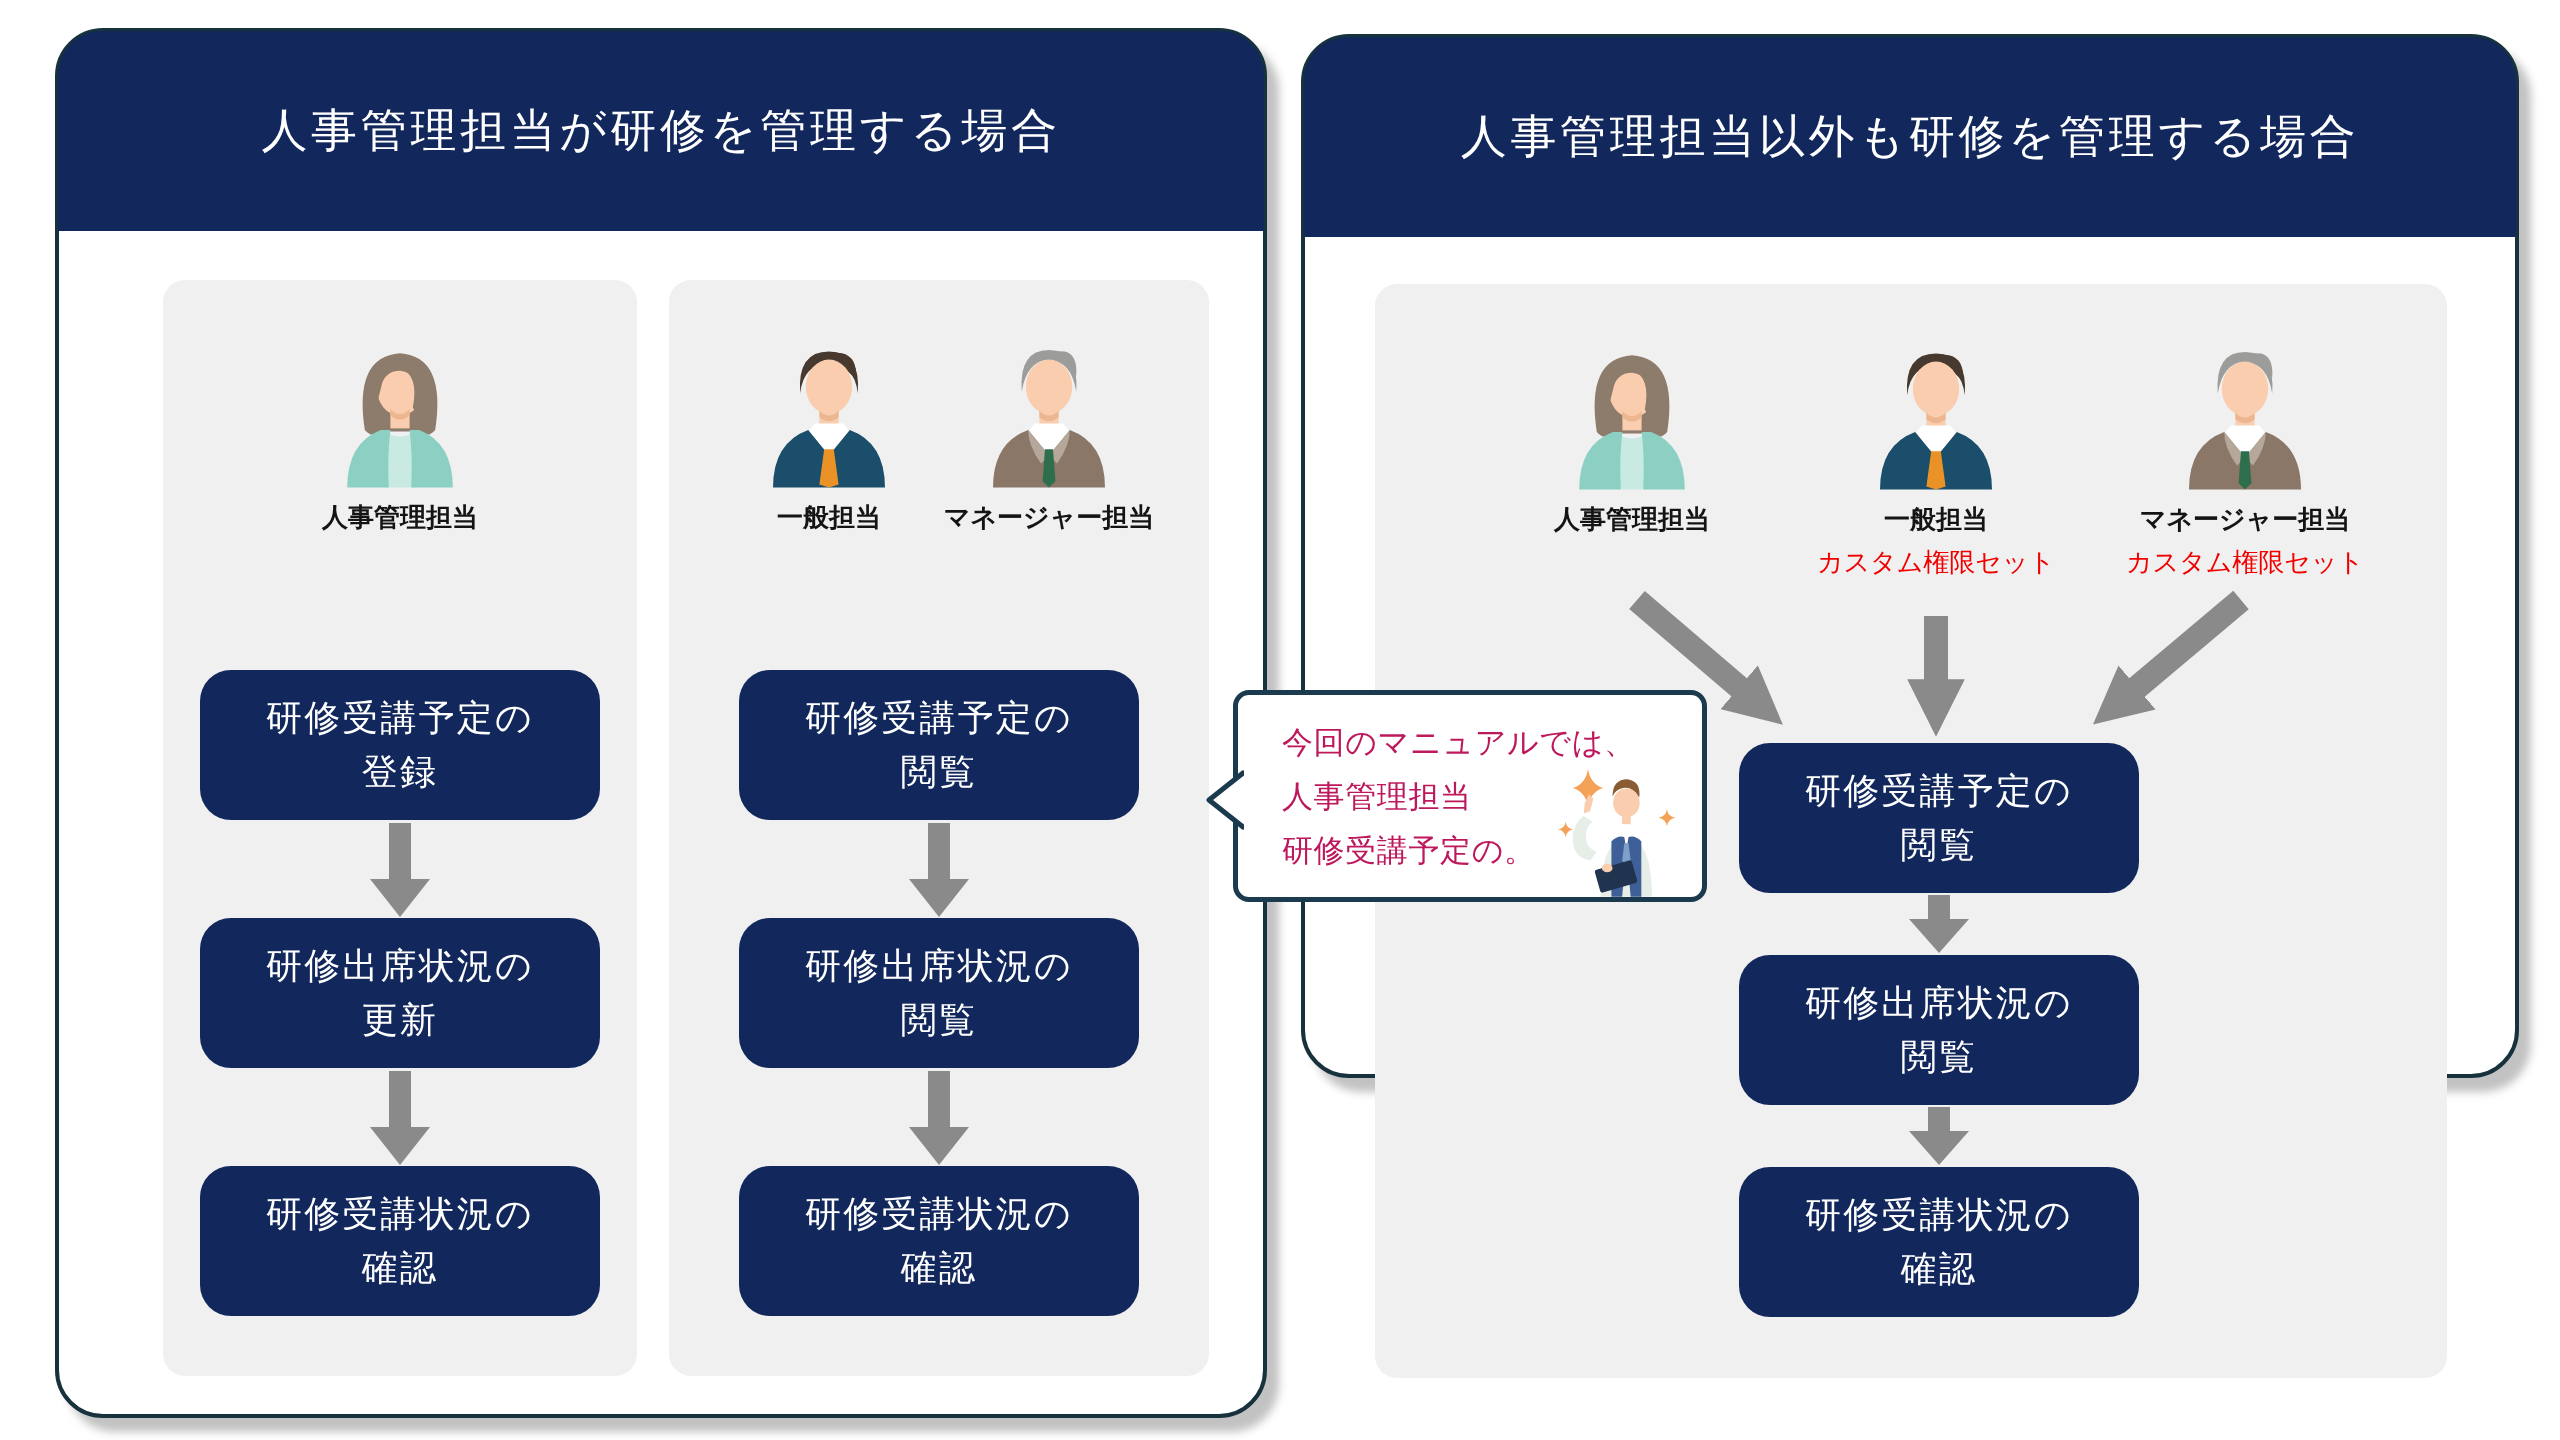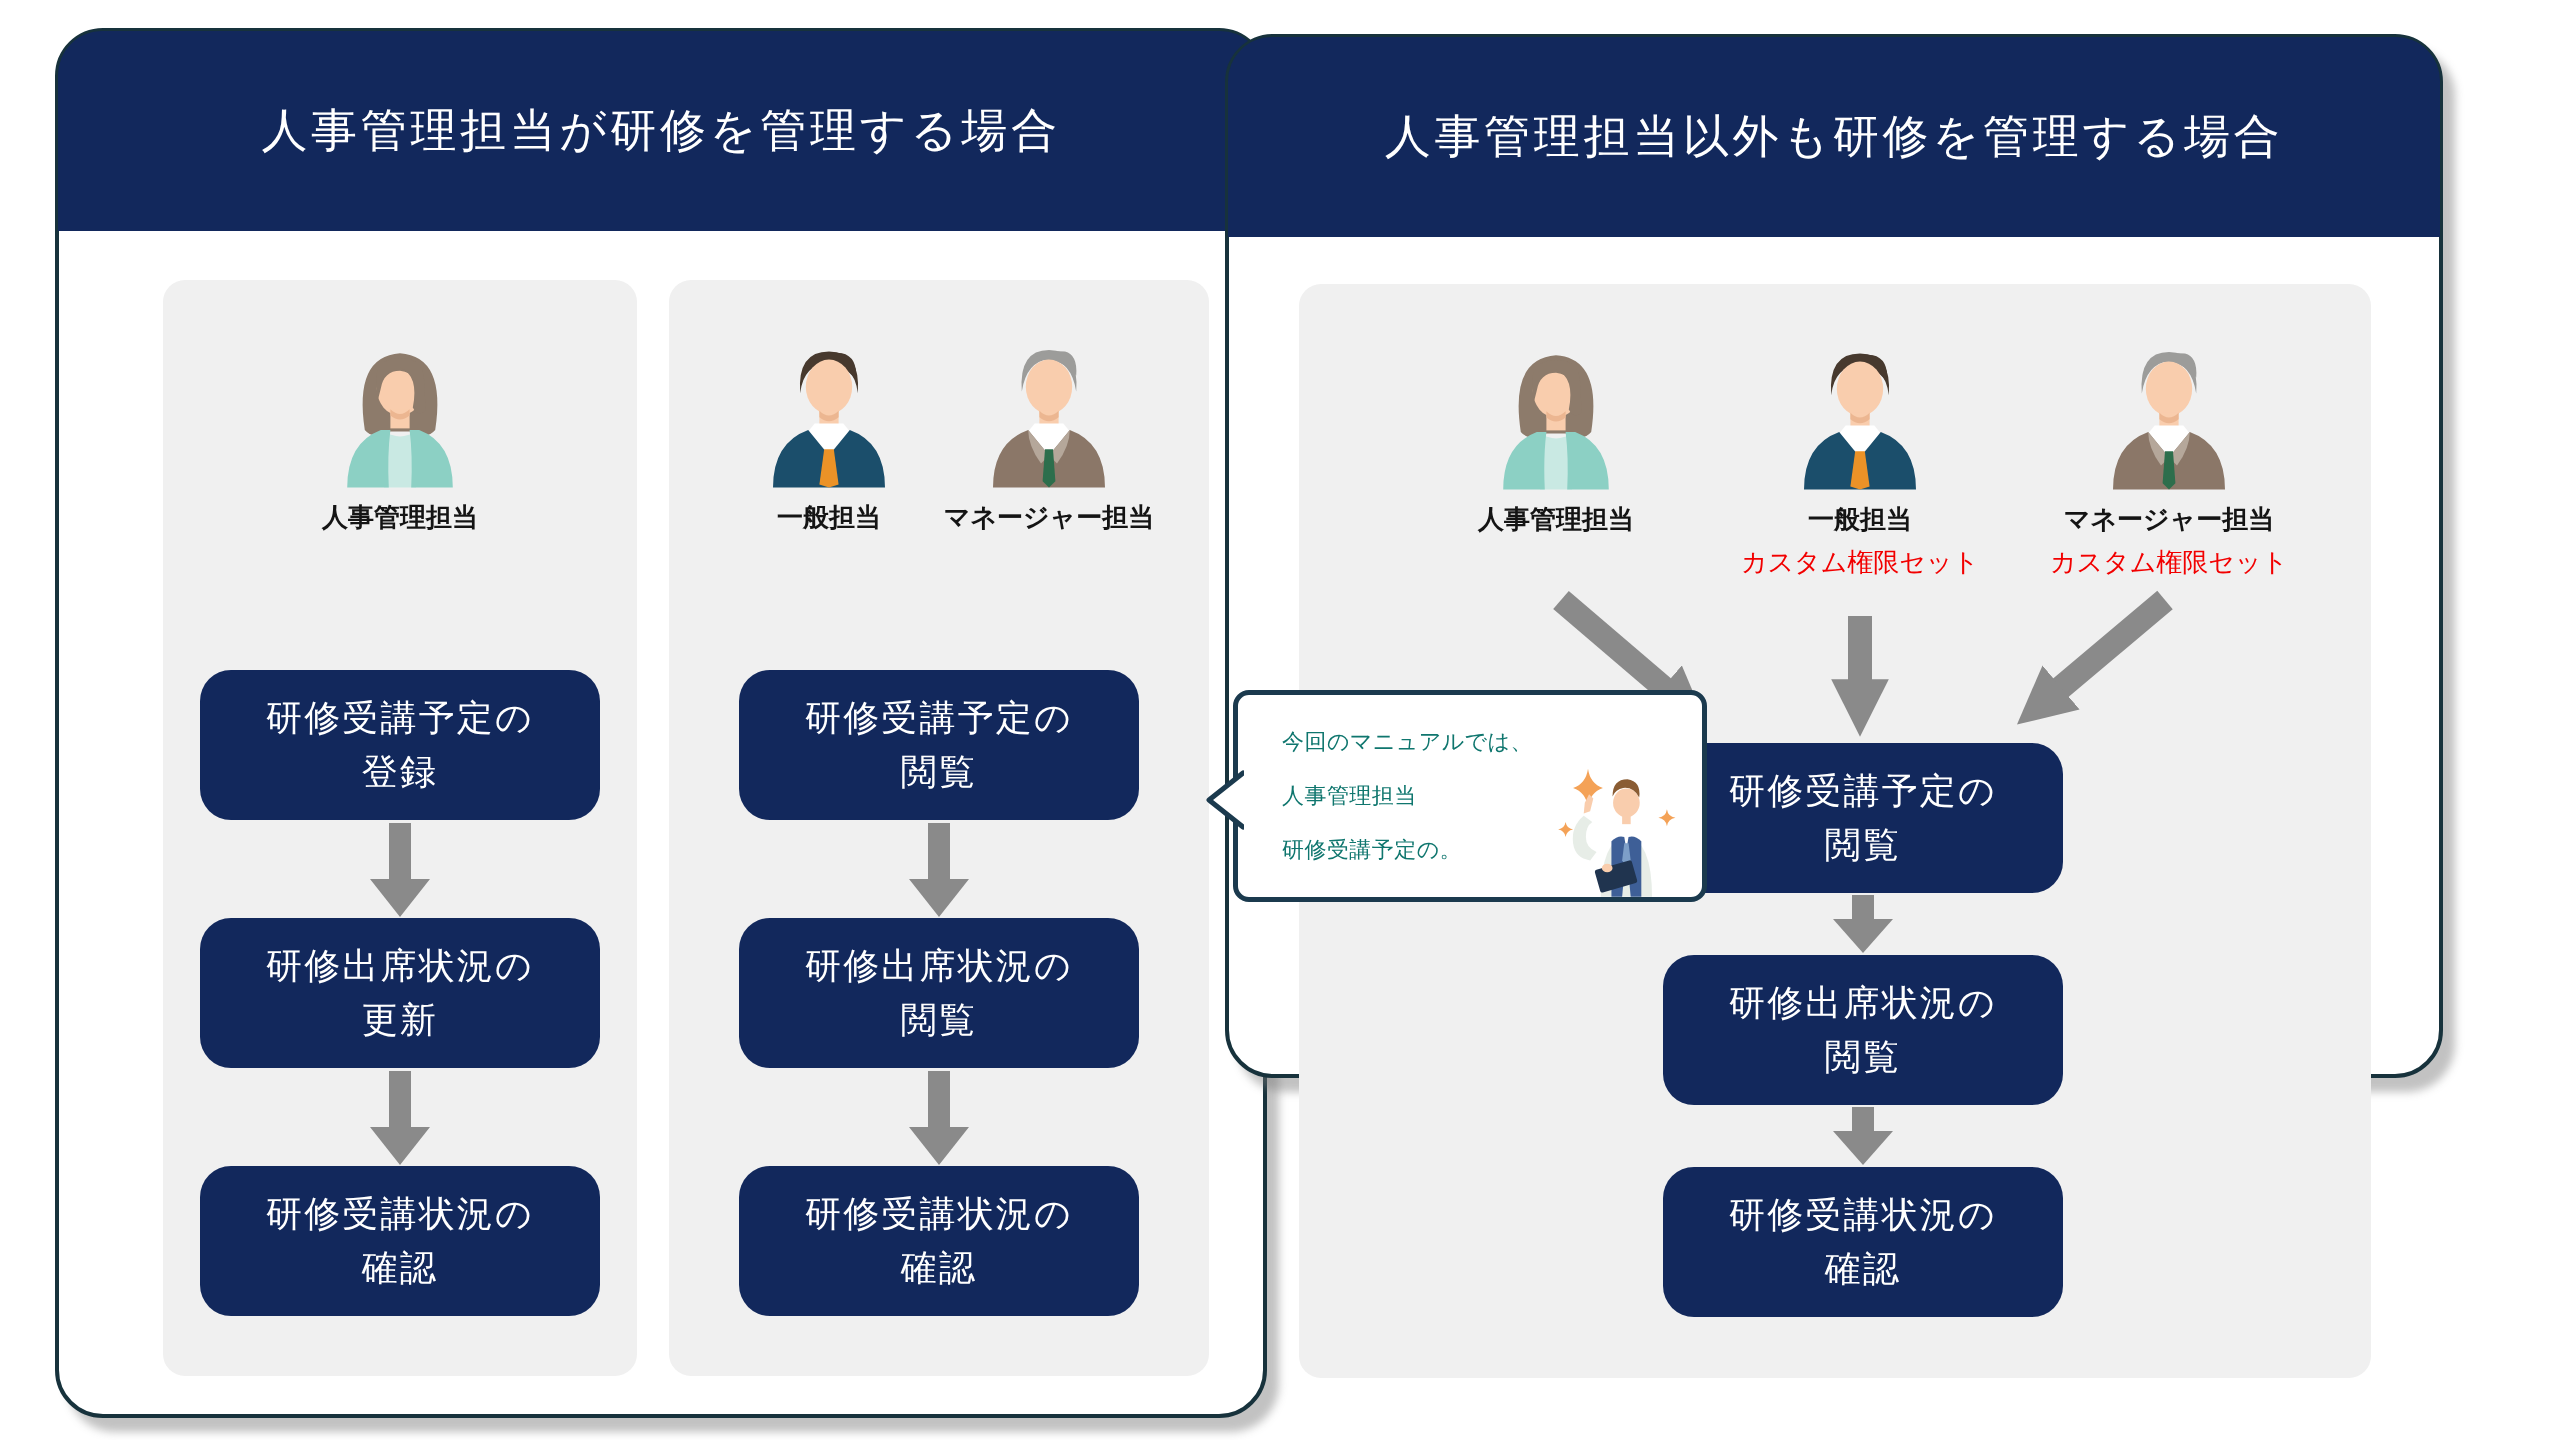--- a/index.html
+++ b/index.html
@@ -3,21 +3,21 @@
 <meta charset="utf-8">
 <style>
   html,body{margin:0;padding:0;background:#ffffff;}
   .stage{position:relative;width:2560px;height:1440px;overflow:hidden;background:#ffffff;
          font-family:"DejaVu Sans","Liberation Sans",sans-serif;}
 
   
   .panel{position:absolute;background:#ffffff;border:4px solid #17323c;border-radius:48px;
          box-shadow:12px 14px 8px rgba(120,120,120,.45);box-sizing:border-box;padding-left:36px;}
   .panel.left{left:55px;top:28px;width:1212px;height:1390px;}
-  .panel.right{left:1225px;top:34px;width:1218px;height:1044px;}
+  .panel.right{left:1301px;top:34px;width:1218px;height:1044px;}
   .phead{position:absolute;left:-1px;top:-1px;right:-1px;height:200px;background:#12285c;
          border-radius:44px 44px 0 0;display:flex;align-items:center;justify-content:center;}
   .phead h1{margin:0;color:#ffffff;font-size:46px;font-weight:500;letter-spacing:.08em;white-space:nowrap;}
 
   
   .col{position:absolute;background:#f0f0f0;border-radius:22px;}
   .col.c1{left:104px;top:248px;width:474px;height:1096px;}
   .col.c2{left:610px;top:248px;width:540px;height:1096px;}
   .col.big{left:70px;top:246px;width:1072px;height:1094px;}
 
@@ -33,21 +33,21 @@
         display:flex;flex-direction:column;align-items:center;justify-content:center;
         font-size:36px;line-height:1.5;letter-spacing:.06em;text-align:center;}
   .fbox span{display:block;}
 
   .varrow{position:absolute;}
 
   
   .bubble{position:absolute;left:1233px;top:690px;width:474px;height:212px;background:#ffffff;
           border:5px solid #1b3a4e;border-radius:16px;z-index:50;box-sizing:border-box;}
   .bubble .lines{position:absolute;left:44px;top:20px;}
-  .bubble p{margin:0;font-size:22px;line-height:54px;color:#0f766e;letter-spacing:.02em;white-space:nowrap;}
+  .bubble p{margin:0;font-size:31px;line-height:54px;color:#be185d;letter-spacing:.02em;white-space:nowrap;}
   .tail{position:absolute;left:-36px;top:74px;}
   .presenter{position:absolute;right:18px;bottom:0;}
 </style>
 </head>
 <body>
 
 <div class="stage">
 
   <section class="panel left">
     <header class="phead">

